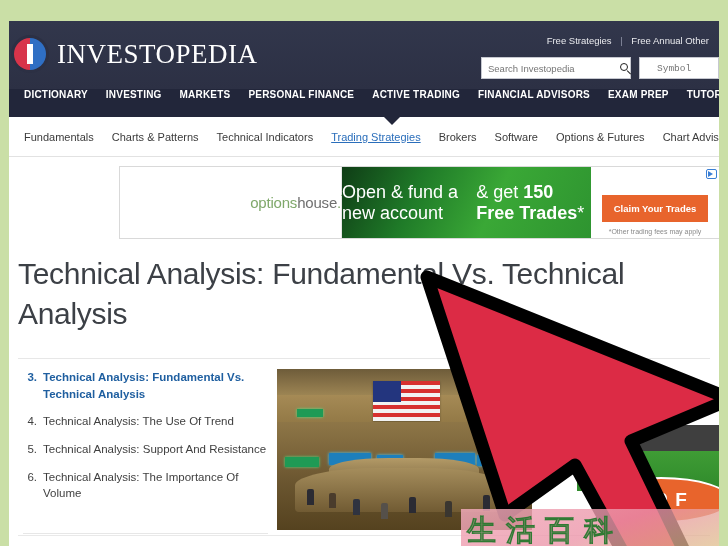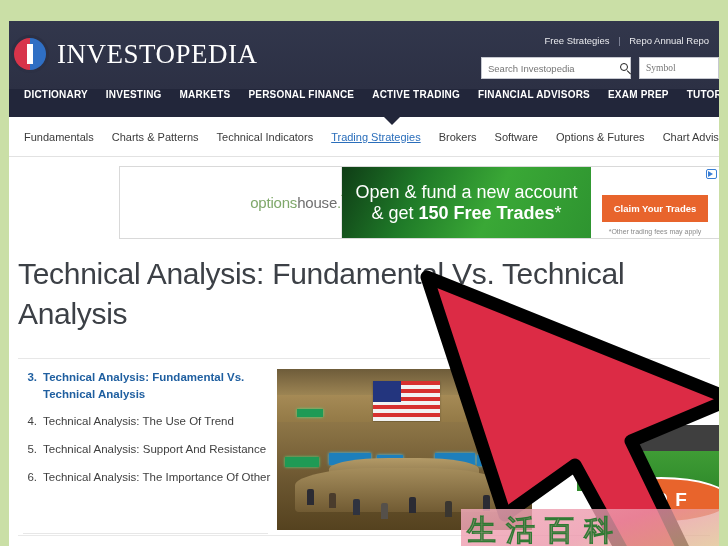--- a/index.html
+++ b/index.html
@@ -61,21 +61,21 @@
   }
   .mag{ width:11px; height:11px; position:relative; flex:0 0 auto; }
   .mag .ring{ position:absolute; left:0; top:0; width:8px;height:8px;border:1.4px solid #222;border-radius:50%; }
   .mag .hand{ position:absolute; left:7px; top:7px; width:5px;height:1.4px;background:#222;transform:rotate(45deg); transform-origin:left center;}
   .symbolbox{
     width:80px; height:22px; background:#fff; border:1px solid #c6c8d0;
     display:flex; align-items:center; padding:0 6px;
   }
   .symbolbox input{
     border:0;outline:0;width:100%;font-size:9.5px;color:#4c4c4c;
-    font-family:Liberation Serif, serif; background:transparent;
+    font-family:Liberation Mono, monospace; background:transparent;margin-left:11px;
   }
 
   
   .mainnav{
     position:absolute; left:0; top:68px; width:710px; height:28px;
     background:#22263a; display:flex; align-items:flex-start; gap:0px;
     padding-left:6px; overflow:hidden;
   }
   .mainnav .item{
     color:#ffffff; font-size:10px; font-weight:bold; letter-spacing:.2px;
@@ -110,21 +110,21 @@
   }
   .oh-logo{ position:relative; font-size:15px; color:#7fa86a; letter-spacing:-.2px; }
   .oh-logo .b{ color:#6f6f6f; }
   .oh-tri{
     position:absolute; right:-10px; top:-6px; width:0;height:0;
     border-left:5px solid transparent;border-right:5px solid transparent;
     border-bottom:8px solid #7fa86a;
   }
   .ad-mid{
     flex:1; background:linear-gradient(115deg,#0f3d16 0%,#1f7a28 30%,#3aa836 60%,#2e9430 100%);
-    display:flex; flex-direction:column; align-items:center; justify-content:center;
+    display:flex; flex-direction:row; align-items:center; justify-content:center;
     color:#fff; position:relative;
   }
   .ad-mid .l1{ font-size:18px; font-weight:300; }
   .ad-mid .l2{ font-size:18px; }
   .ad-mid .l2 b{ font-weight:bold; }
   .ad-right{
     width:128px; background:#fff; display:flex; flex-direction:column;
     align-items:center; justify-content:center; position:relative;
   }
   .claim-btn{
@@ -261,21 +261,21 @@
         <div class="half-l"></div>
             <div class="half-r"></div>
             <div class="bar-i"></div>
       </div>
       <div class="logo-text">INVESTOPEDIA</div>
     </div>
 
     <div class="toplinks">
       <a href="#">Free Strategies</a>
       <span class="sep">|</span>
-      <a href="#">Repo Annual Repo</a>
+      <a href="#">Free Annual Other</a>
     </div>
 
     <div class="searchrow">
       <div class="searchbox">
         <input type="text" placeholder="Search Investopedia" style="">
         <span class="mag">
               <span class="ring"></span>
               <span class="hand"></span>
             </span>
       </div>
@@ -341,21 +341,21 @@
     <div class="row">
       <span class="num">4.</span>
       <span class="txt">Technical Analysis: The Use Of Trend</span>
     </div>
     <div class="row">
       <span class="num">5.</span>
       <span class="txt">Technical Analysis: Support And Resistance</span>
     </div>
     <div class="row">
       <span class="num">6.</span>
-      <span class="txt">Technical Analysis: The Importance Of Other</span>
+      <span class="txt">Technical Analysis: The Importance Of Volume</span>
     </div>
   </div>
   <div class="toc-rule"></div>
 
   <div class="photo">
     <div class="sky"></div>
         <div class="ceil"></div>
     <div class="flag">
           <div class="canton"></div>
         </div>

